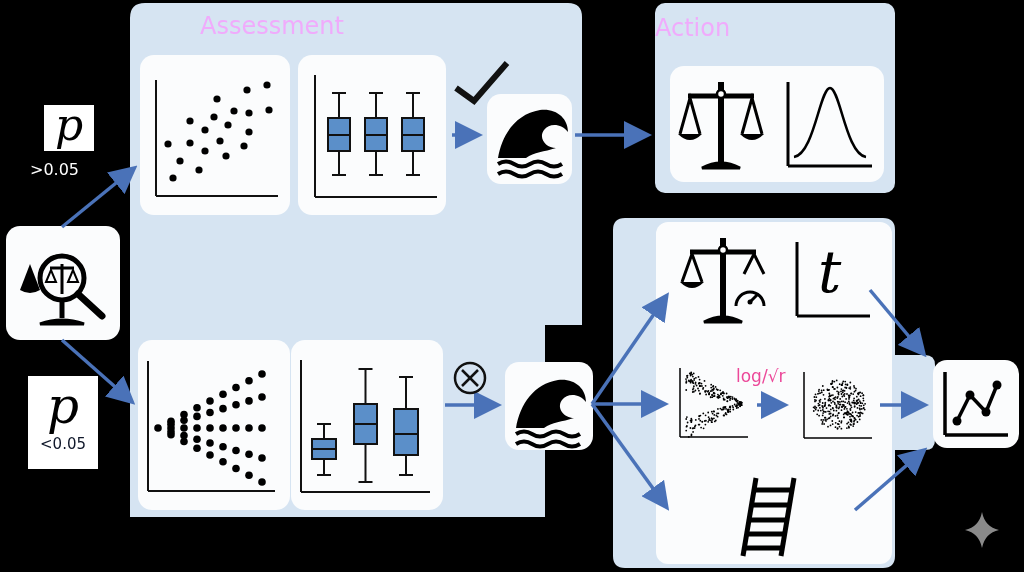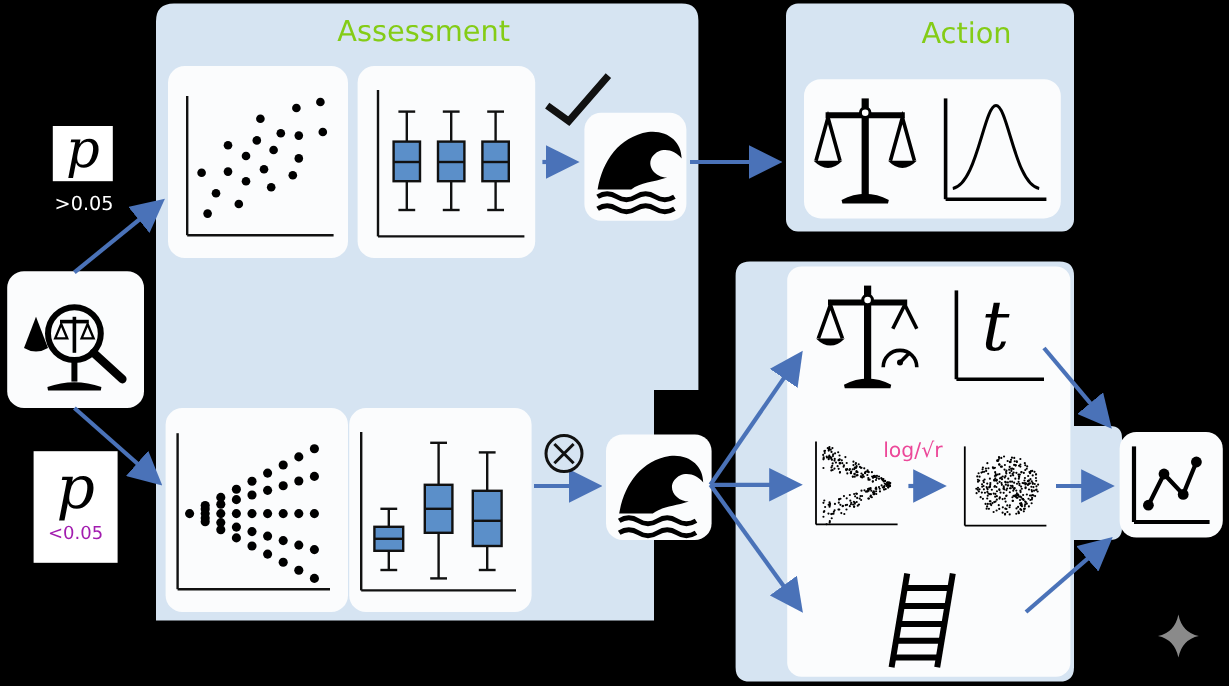--- a/index.html
+++ b/index.html
@@ -1,22 +1,22 @@
 <!DOCTYPE html>
 <html><head>
 <meta charset="utf-8">
 <style>
   html, body { margin:0; padding:0; }
   body { width:1024px; height:572px; background:#000; position:relative; overflow:hidden; font-family:"DejaVu Sans", sans-serif; }
   .abs { position:absolute; }
   .panel { background:#d6e4f2; }
   .card { background:#fbfcfd; border-radius:14px; }
-  .title { font-size:24px; color:#84cc16; text-align:right; }
+  .title { font-size:24px; color:#f0abfc; text-align:left; }
   .plabel { background:#fff; color:#000; text-align:center; font-family:"DejaVu Serif", serif; font-style:italic; }
-  .pcap { color:#fff; font-size:16px; text-align:center; font-family:"DejaVu Sans", sans-serif; }
+  .pcap { color:#fff; font-size:16px; font-family:"DejaVu Sans", sans-serif; }
   svg { position:absolute; left:0; top:0; overflow:visible; }
 </style>
 </head>
 <body>
 
 <svg width="1024" height="572">
   <path d="M145,3 H568 Q582,3 582,17 V325 H545 V517 H130 V18 Q130,3 145,3 Z" fill="#d6e4f2"></path>
 </svg>
 <div class="abs title" style="left:200px;top:12px;width:225px;">Assessment</div>
 
@@ -38,21 +38,21 @@
 
 <div class="abs card" style="left:6px;top:226px;width:114px;height:114px;border-radius:14px;"></div>
 
 <div class="abs card" style="left:933px;top:360px;width:86px;height:88px;"></div>
 
 <div class="abs plabel" style="left:44px;top:105px;width:50px;height:46px;font-size:44px;line-height:40px;"><span>p</span></div>
 <div class="abs pcap" style="left:30px;top:160px;width:80px;">&gt;0.05</div>
 
 <div class="abs plabel" style="left:28px;top:376px;width:70px;height:93px;font-size:50px;line-height:60px;">
   <span>p</span>
-  <div class="pcap" style="color:#a21caf;font-style:normal;line-height:20px;font-size:15px;margin-top:-2px;">&lt;0.05</div>
+  <div class="pcap" style="color:#0f172a;font-style:normal;line-height:20px;font-size:15px;margin-top:-2px;">&lt;0.05</div>
 </div>
 
 <div class="abs" style="left:736px;top:366px;font-size:17px;color:#ec4899;">log/√r</div>
 
 <div class="abs" style="left:818px;top:238px;font-size:58px;font-style:italic;font-family:'DejaVu Serif',serif;color:#000;">t</div>
 
 <svg id="main-svg" width="1024" height="572">
   <defs>
     <marker id="ah" markerWidth="8" markerHeight="8" refX="6" refY="4" orient="auto" markerUnits="strokeWidth">
       <path d="M0,0 L8,4 L0,8 Z" fill="#4a72b8"></path>

